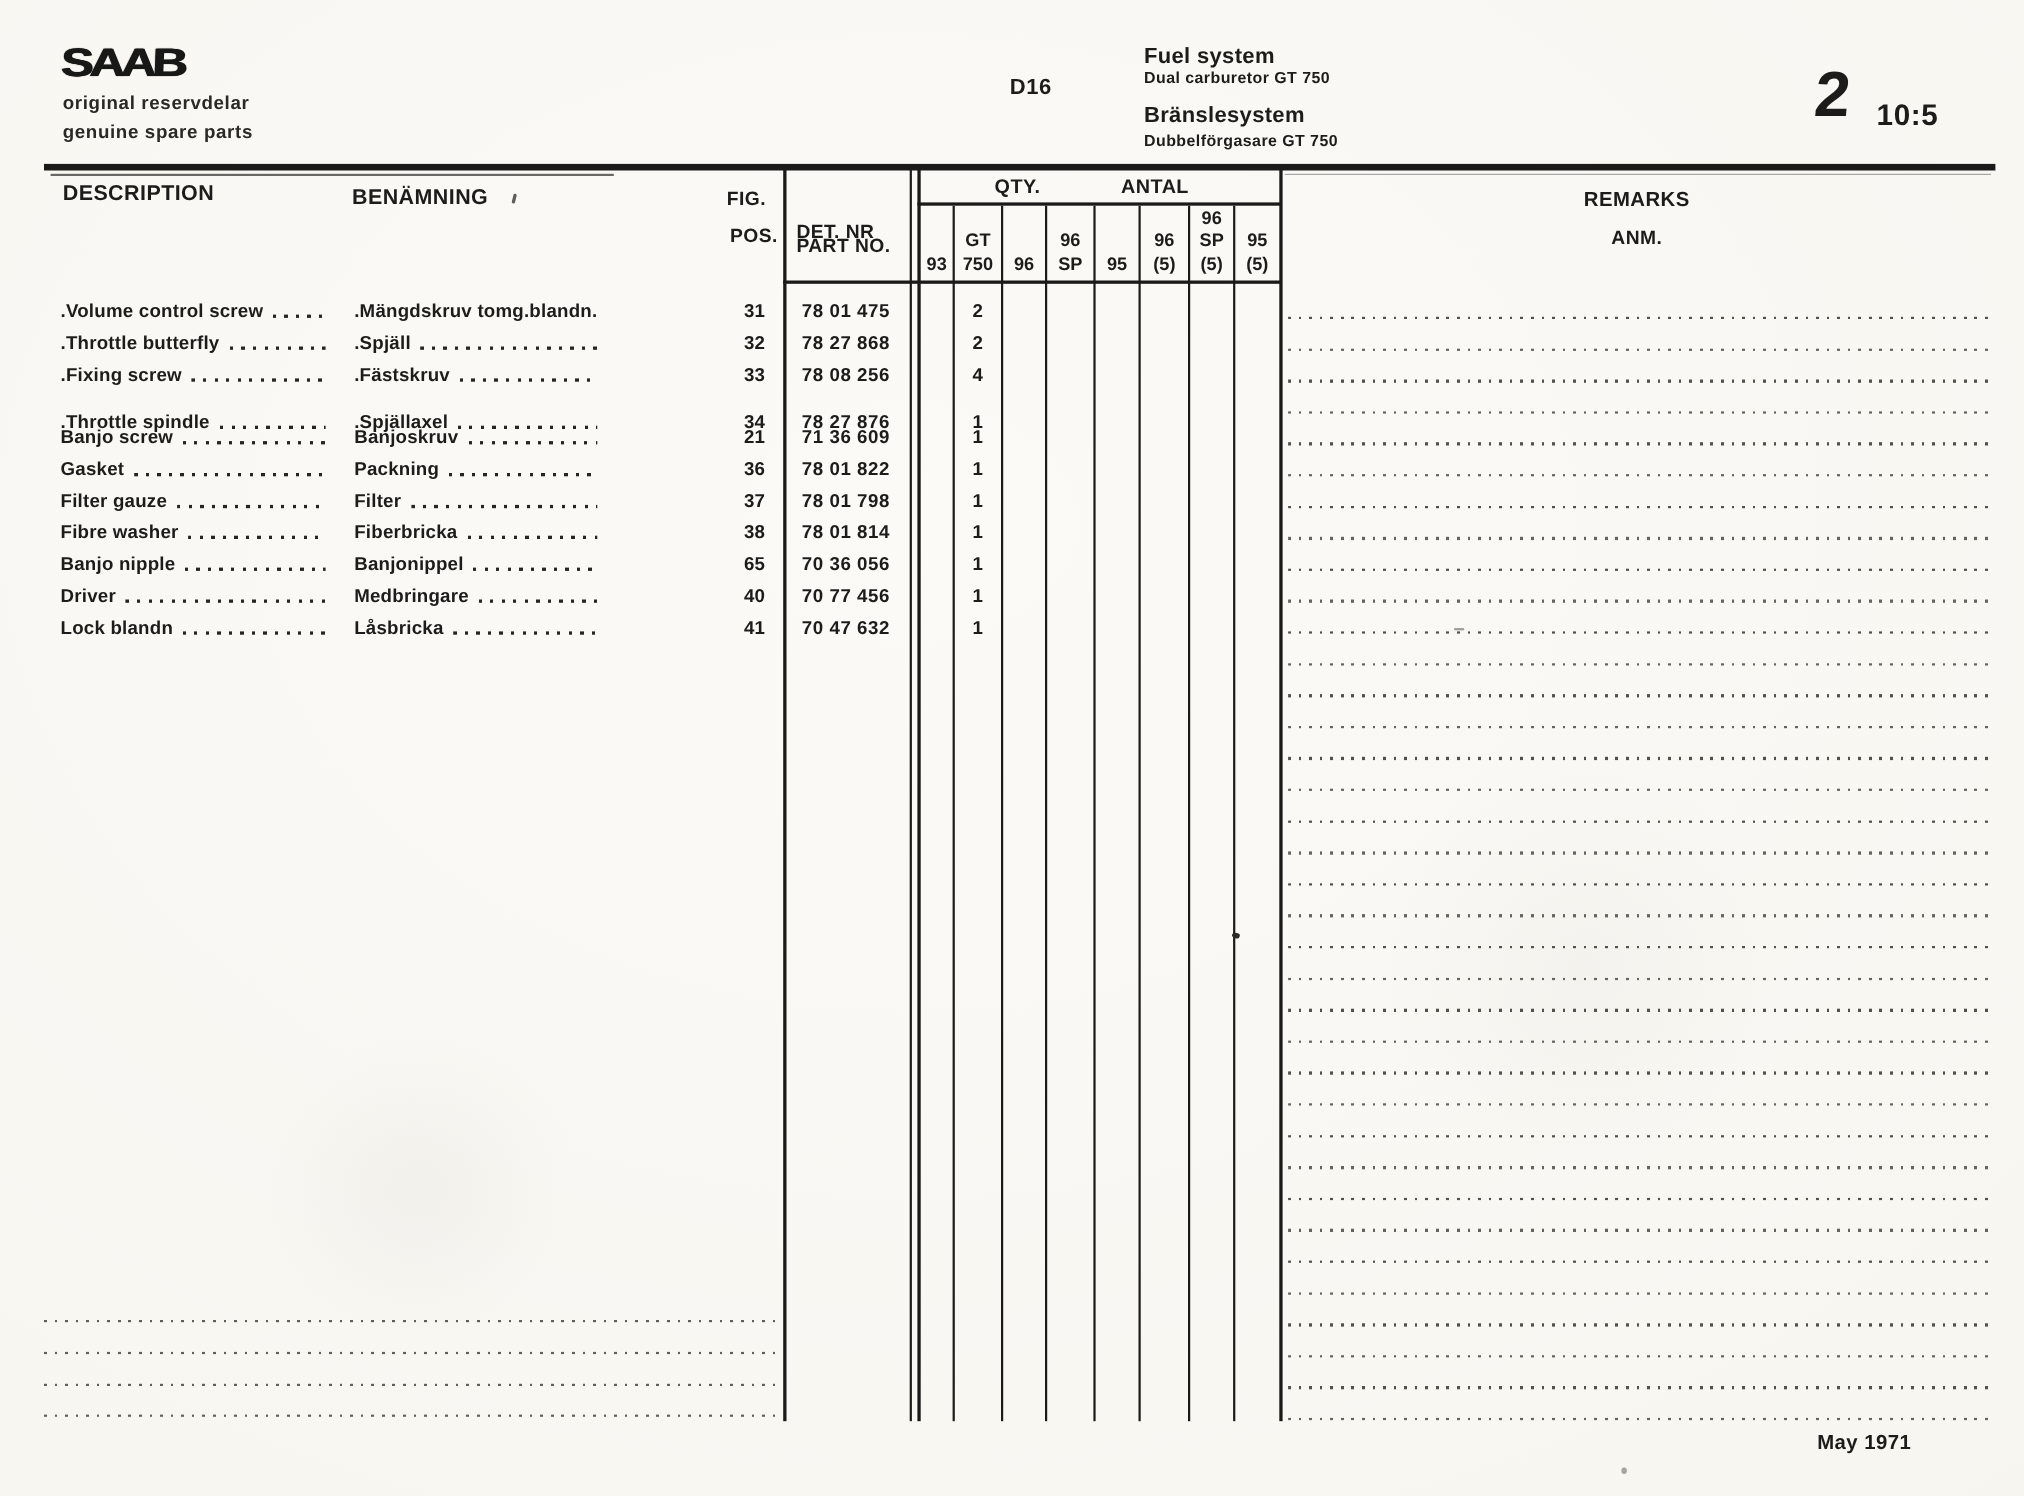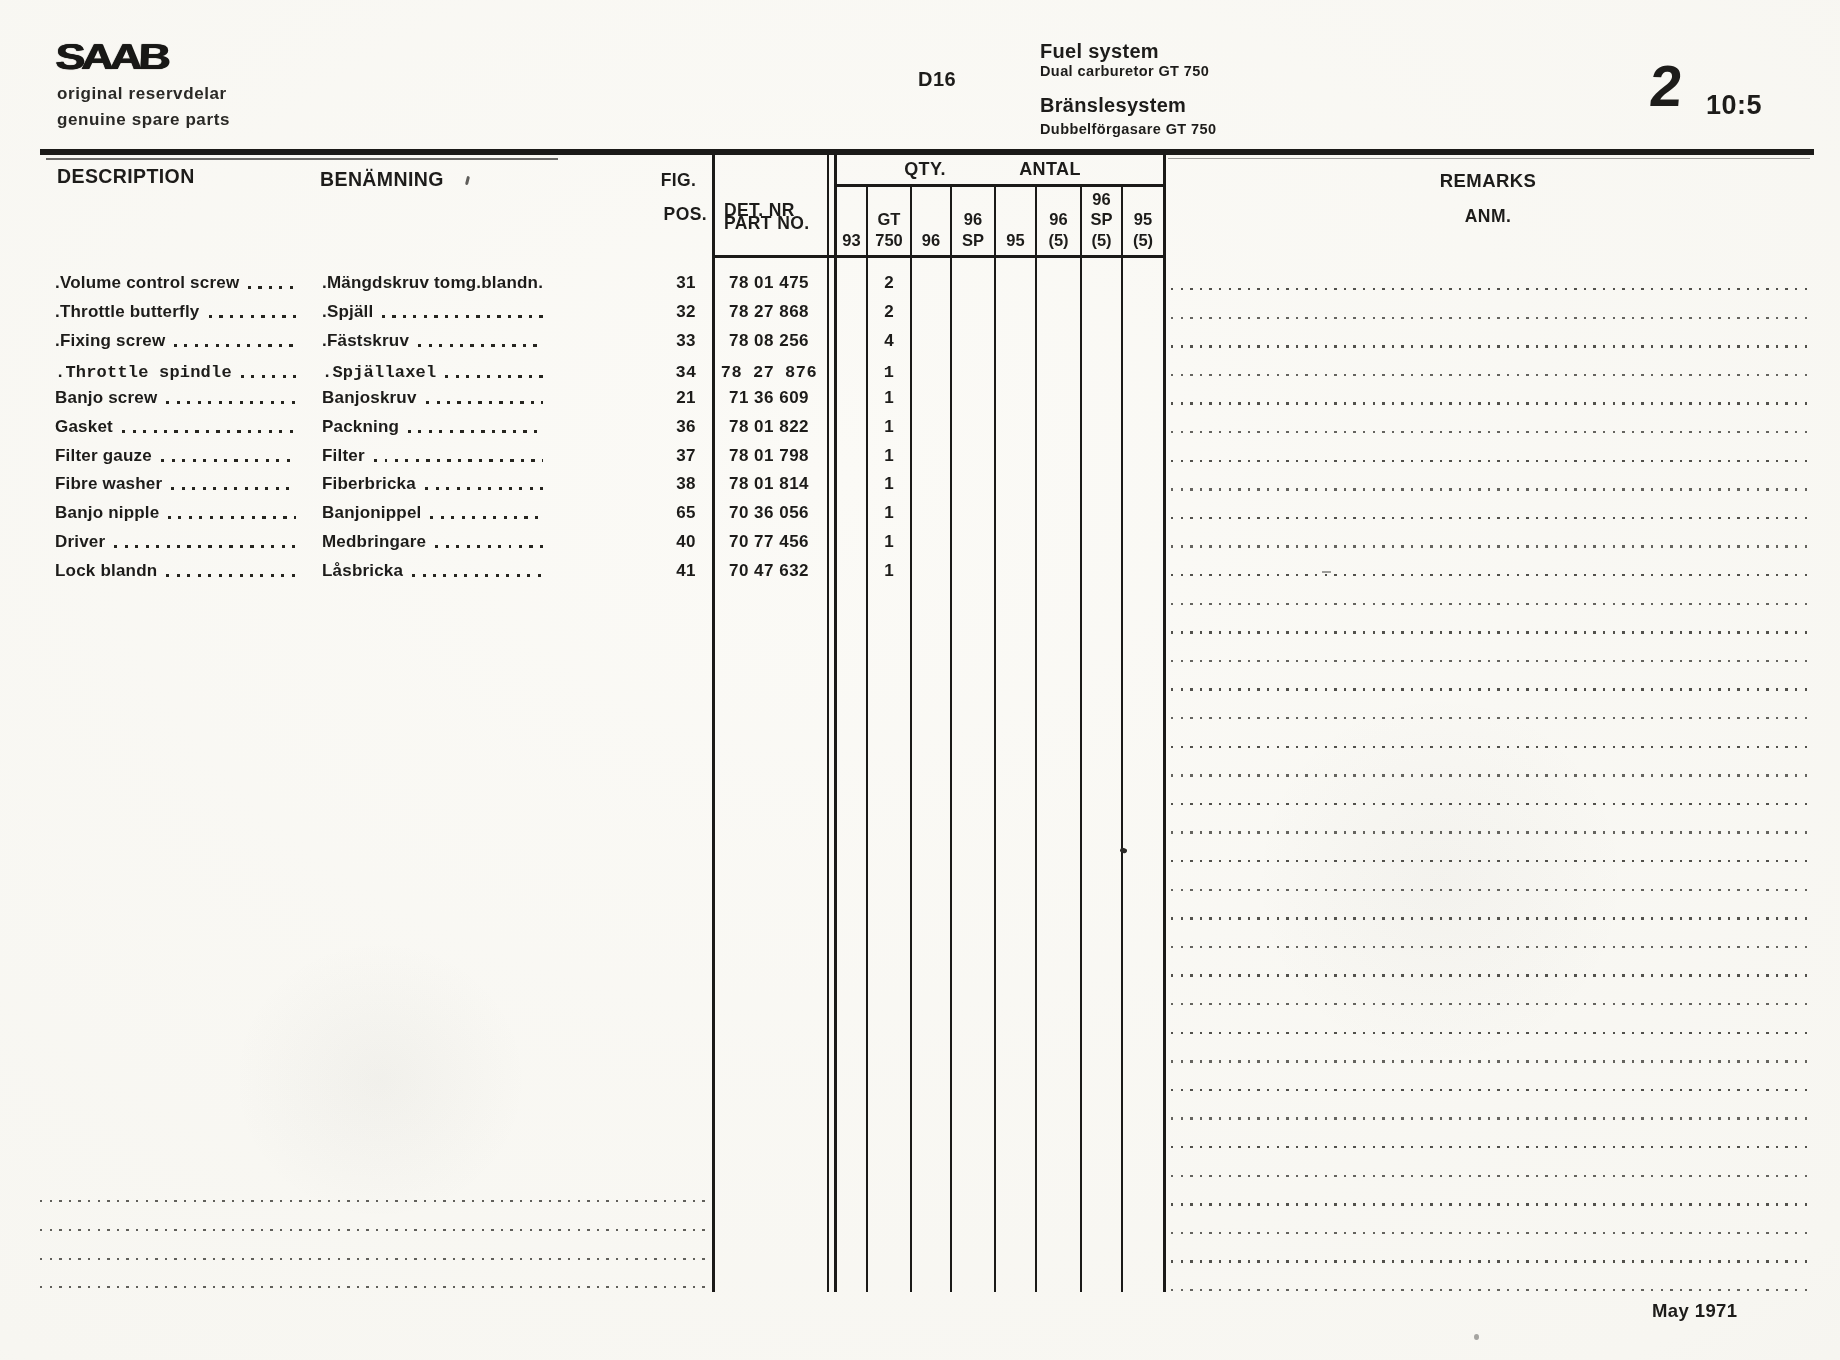--- a/index.html
+++ b/index.html
@@ -185,21 +185,21 @@
           <span class="leader"></span>
         </div>
         <div class="cell cell-ben">
           <span>.Fästskruv</span>
           <span class="leader"></span>
         </div>
         <div class="cell cell-fig">33</div>
         <div class="cell cell-part">78 08 256</div>
         <div class="cell cell-qty">4</div>
       </div>
-      <div class="part-row" style="top: 355px; font-family: Liberation Mono, monospace;">
+      <div class="part-row" style="top: 367px;">
         <div class="cell cell-desc">
           <span>.Throttle spindle</span>
           <span class="leader"></span>
         </div>
         <div class="cell cell-ben">
           <span>.Spjällaxel</span>
           <span class="leader"></span>
         </div>
         <div class="cell cell-fig">34</div>
         <div class="cell cell-part">78 27 876</div>

